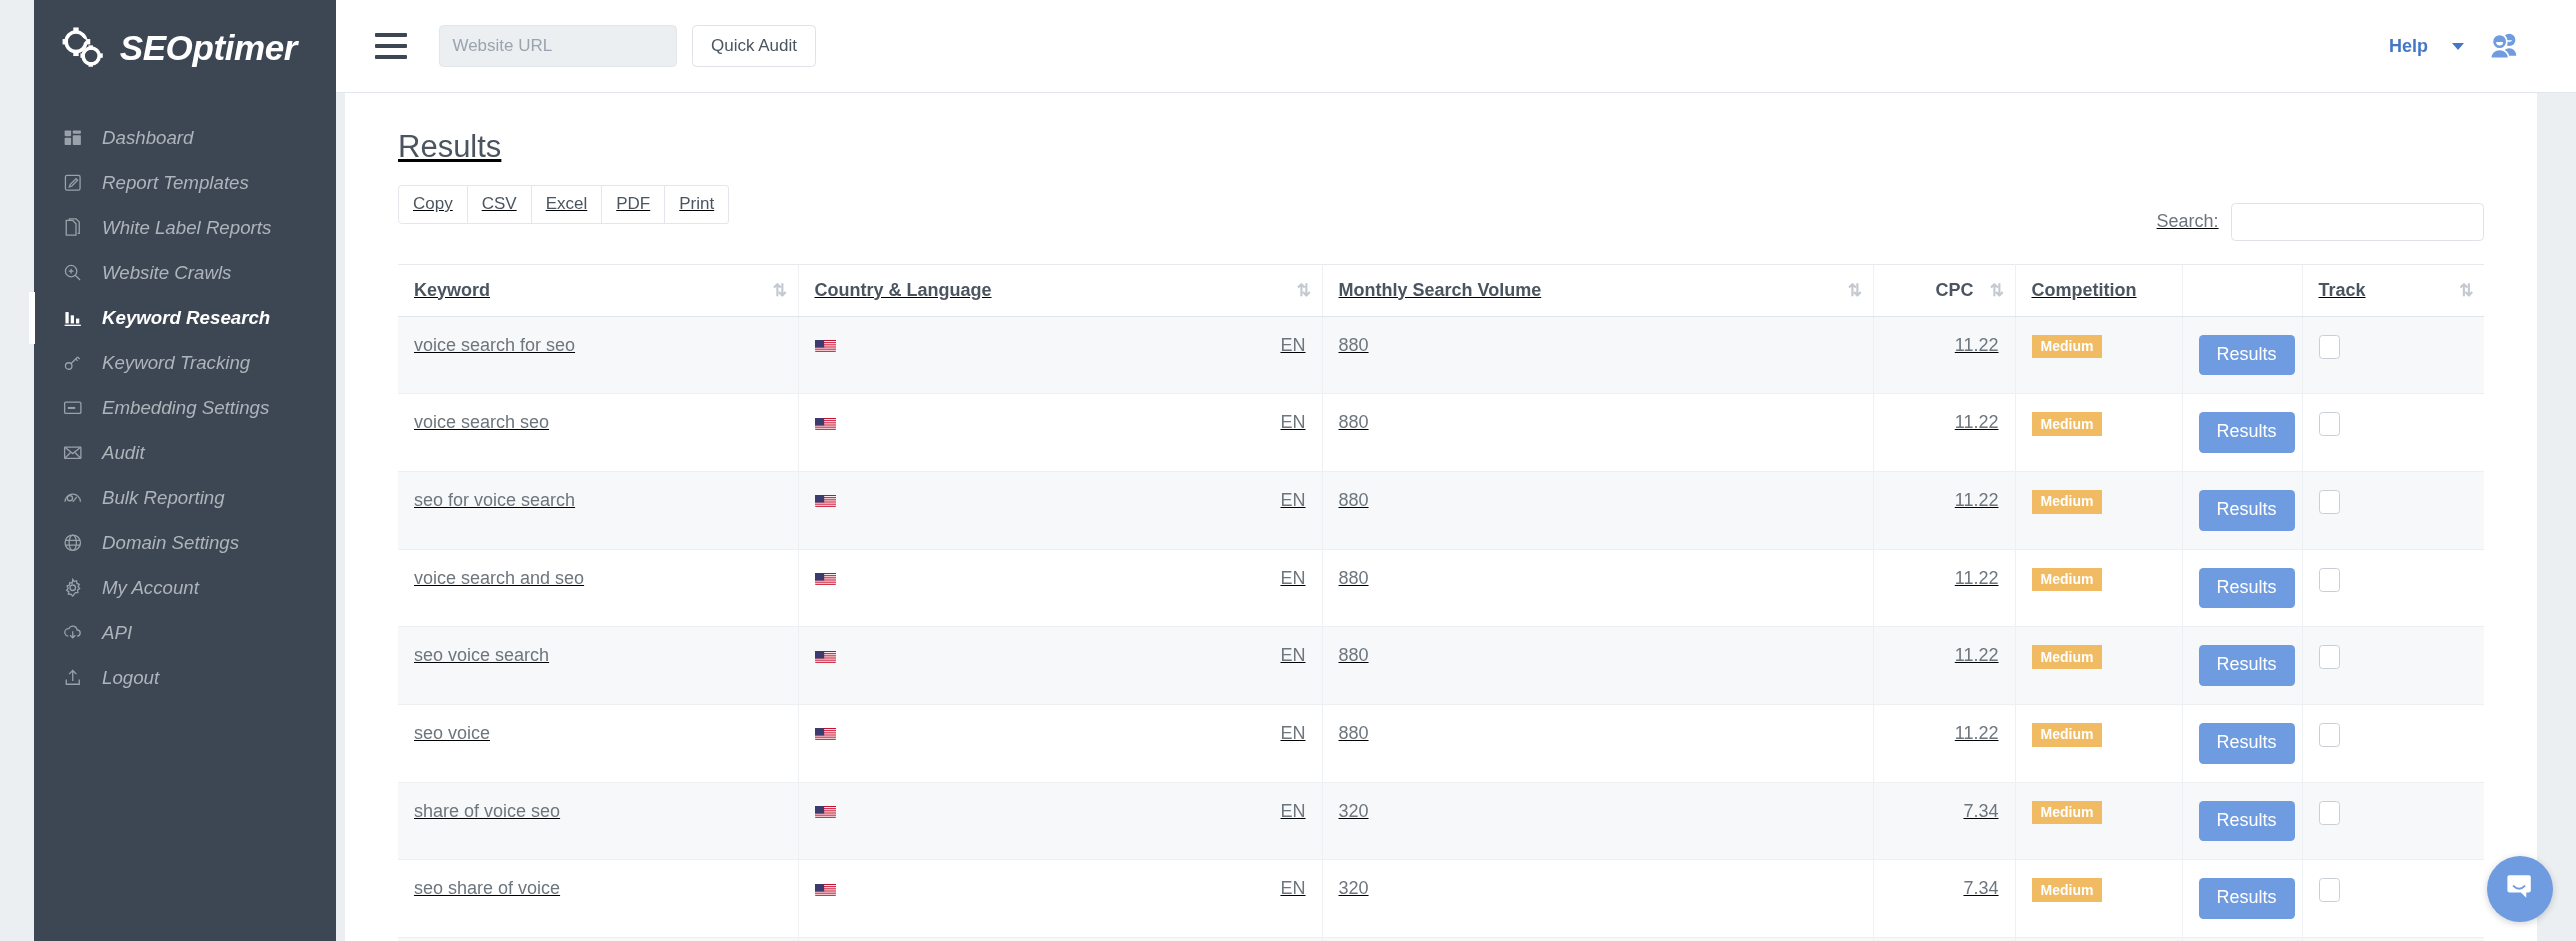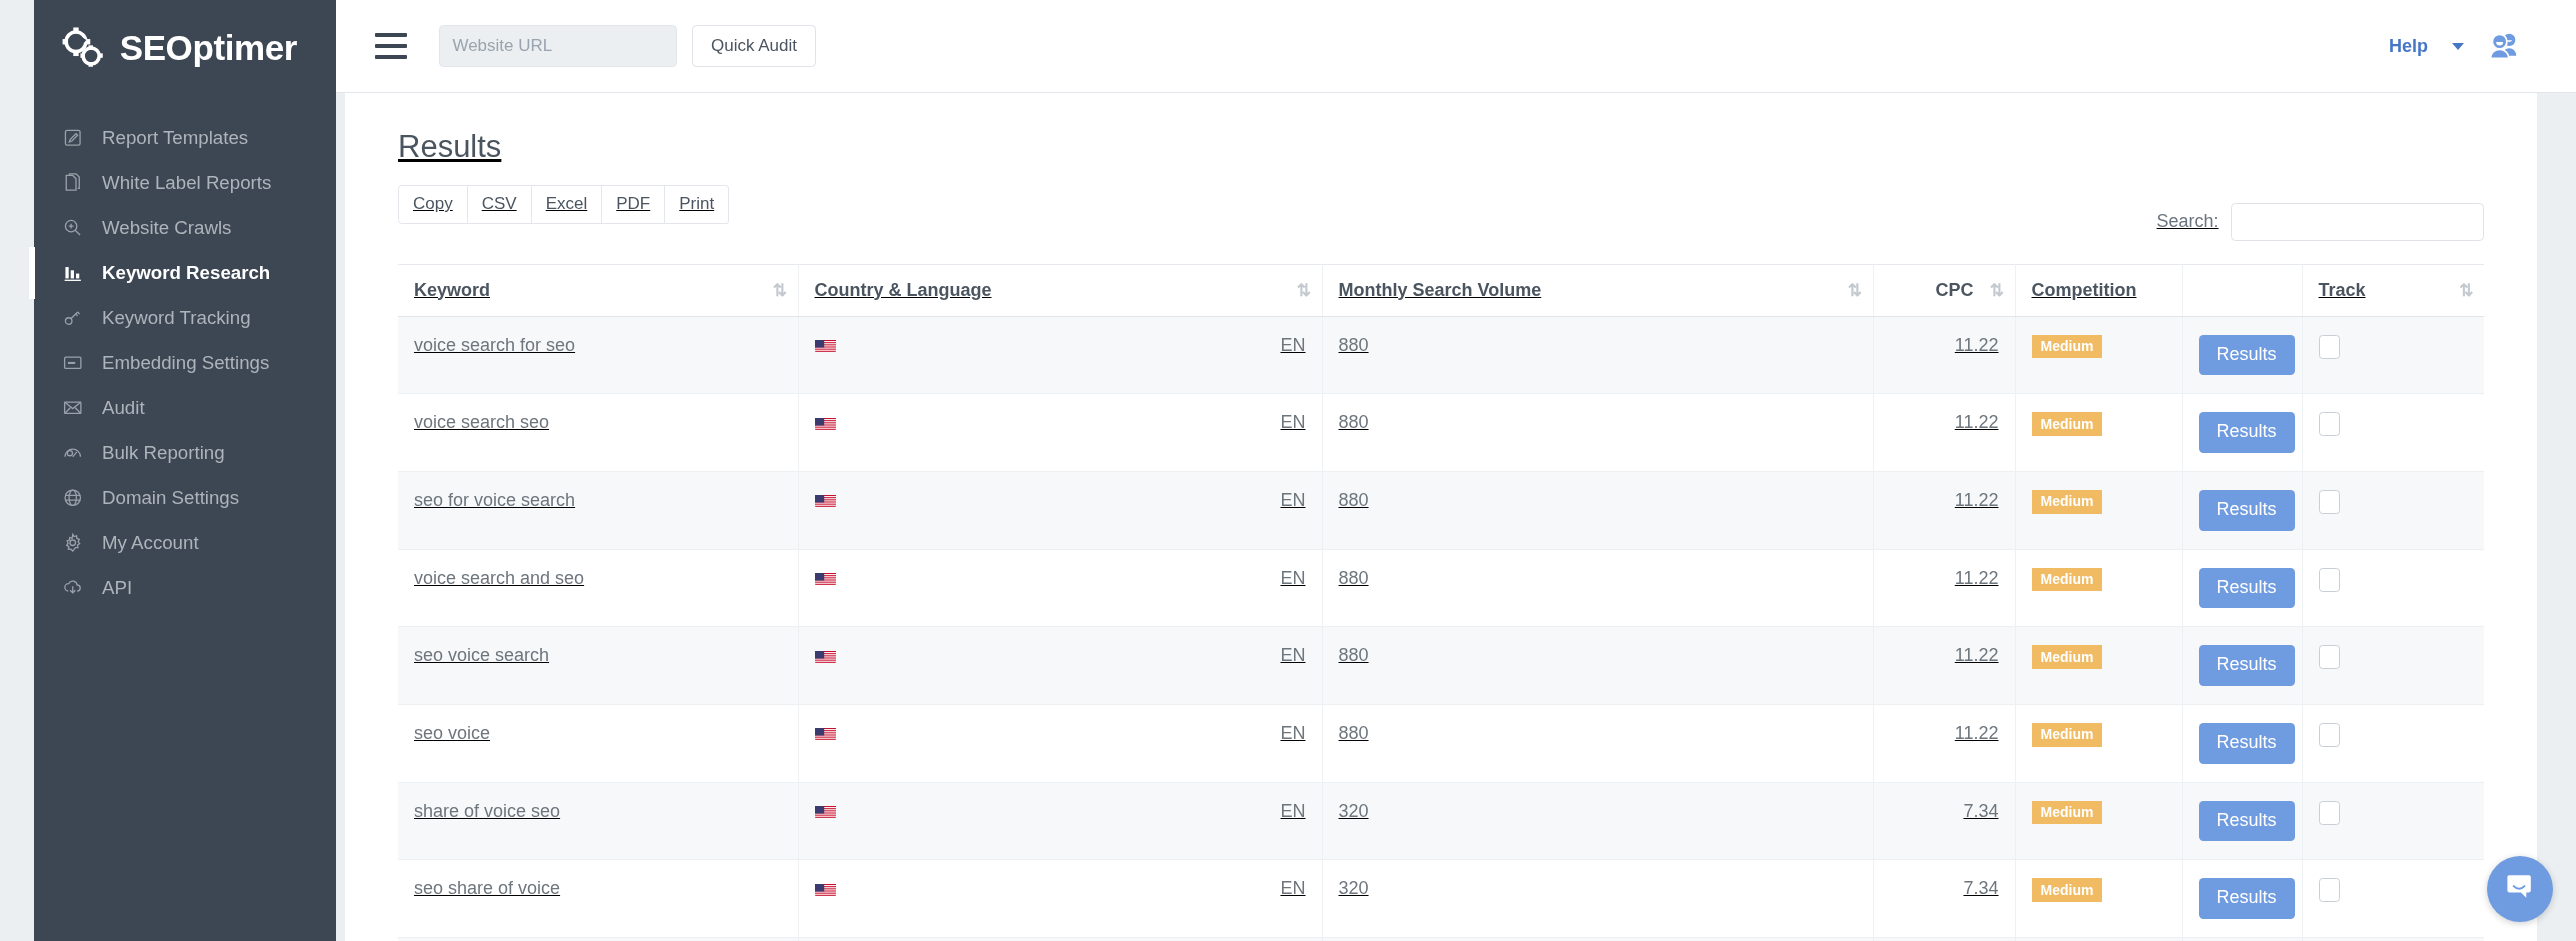--- a/index.html
+++ b/index.html
@@ -16,20 +16,21 @@
     overflow: hidden;
   }
 
   
   .sidebar {
     position: absolute;
     left: 34px; top: 0;
     width: 302px; height: 942px;
     background: #3d4753;
     z-index: 5;
+    font-style: italic;
   }
   .brand {
     height: 96px;
     display: flex;
     align-items: center;
     padding-left: 25px;
     gap: 10.7px;
   }
   .brand-logo { width: 50px; height: 50px; flex: 0 0 50px; }
   .brand-text {
@@ -308,20 +309,31 @@
               <rect x="24" y="34" width="5" height="5"></rect>
           </g>
           <path d="M13 23 q8 -9 16 -2" stroke="#3d4753" stroke-width="5" fill="none"></path>
         </svg>
       </span>
       <span class="brand-text">SEOptimer</span>
     </div>
 
     <div class="nav">
 
+      <div class="nav-item">
+        <span class="nav-icon">
+          <svg viewBox="0 0 24 24" width="19.5" height="19.5" fill="currentColor">
+              <rect x="2" y="3" width="8" height="7" rx="1"></rect>
+              <rect x="12" y="3" width="10" height="4" rx="1"></rect>
+              <rect x="2" y="12" width="8" height="9" rx="1"></rect>
+              <rect x="12" y="9" width="10" height="12" rx="1"></rect>
+            </svg>
+        </span>
+        <span class="nav-label">Dashboard</span>
+      </div>
 
       <div class="nav-item">
         <span class="nav-icon">
           <svg viewBox="0 0 24 24" width="19.5" height="19.5" fill="none" stroke="currentColor" stroke-width="1.6">
               <rect x="3" y="3" width="18" height="18" rx="2"></rect>
               <path d="M16 7l-7 7-1.2 3.2L11 16l7-7z"></path>
             </svg>
         </span>
         <span class="nav-label">Report Templates</span>
       </div>
@@ -423,20 +435,29 @@
       <div class="nav-item">
         <span class="nav-icon">
           <svg viewBox="0 0 24 24" width="19.5" height="19.5" fill="none" stroke="currentColor" stroke-width="1.6">
               <path d="M6.5 16A4.5 4.5 0 0 1 7 7a5.5 5.5 0 0 1 10.4 1.6A3.7 3.7 0 0 1 17.5 16"></path>
               <path d="M12 10v8M8.8 15l3.2 3.3L15.2 15"></path>
             </svg>
         </span>
         <span class="nav-label">API</span>
       </div>
 
+      <div class="nav-item">
+        <span class="nav-icon">
+          <svg viewBox="0 0 24 24" width="19.5" height="19.5" fill="none" stroke="currentColor" stroke-width="1.6">
+              <path d="M4 14v6h16v-6"></path>
+              <path d="M12 16V3M7.5 7.5L12 3l4.5 4.5"></path>
+            </svg>
+        </span>
+        <span class="nav-label">Logout</span>
+      </div>
     </div>
   </div>
 
   <div class="topbar">
     <div class="hamburger">
       <span></span>
         <span></span>
         <span></span>
     </div>
     <input class="url-input" value="" placeholder="Website URL" style="">

